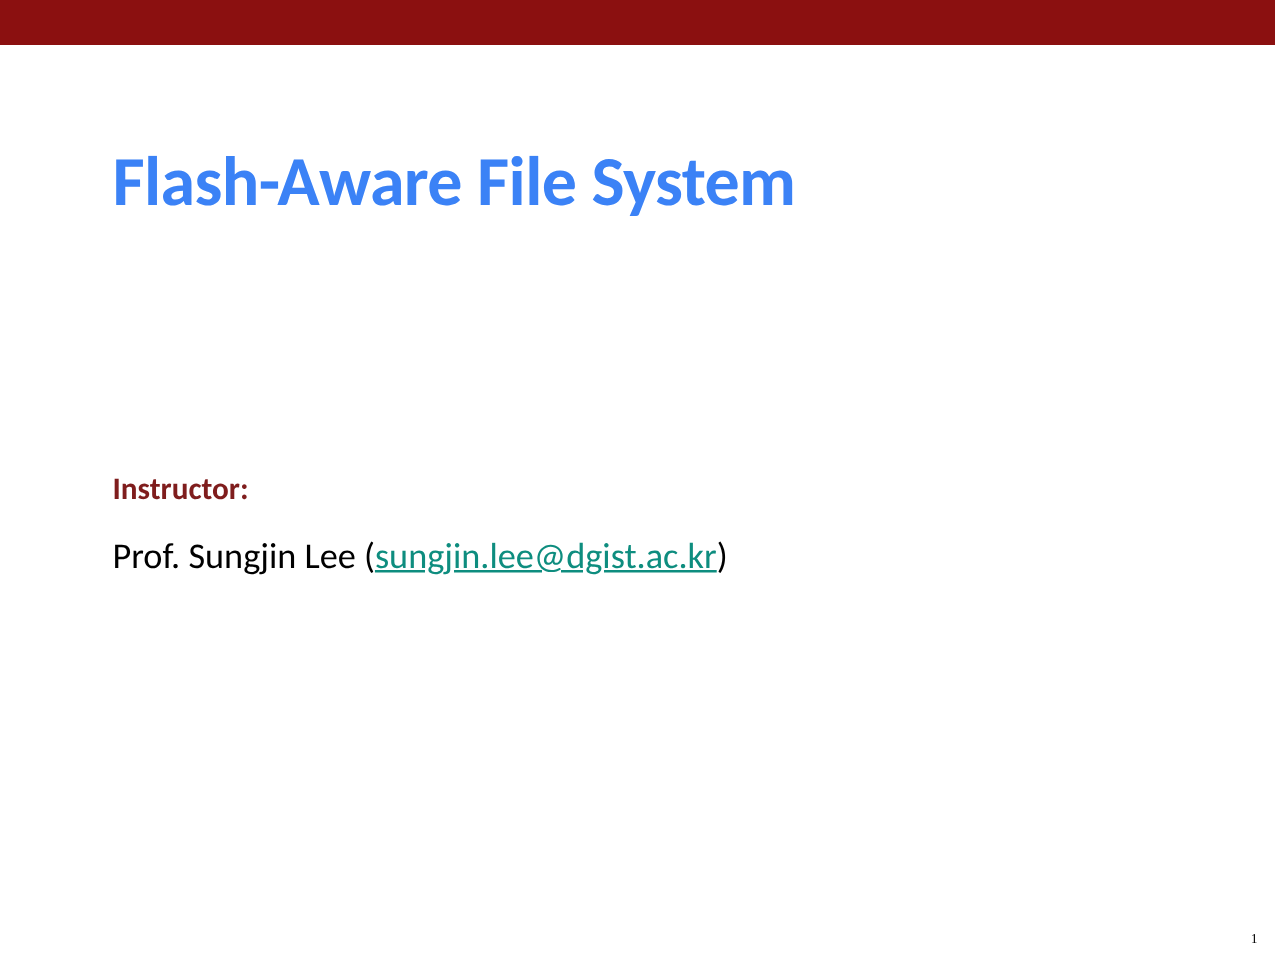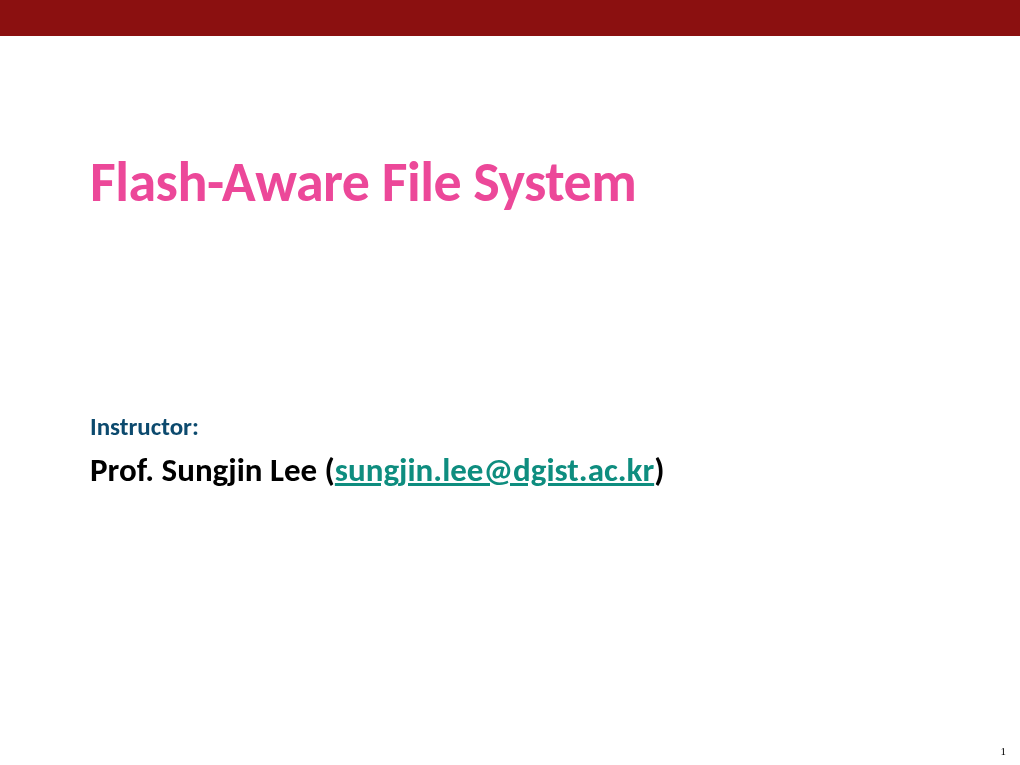--- a/index.html
+++ b/index.html
@@ -18,43 +18,43 @@
       width: 100%;
       height: 36px;
       background: #8b1010;
     }
     .content {
       padding: 0 90px;
     }
     .title {
       font-size: 56px;
       font-weight: bold;
-      color: #ec4899;
-      margin-top: 112px;
+      color: #3b82f6;
+      margin-top: 76px;
       letter-spacing: -0.5px;
     }
     .subtitle {
       font-size: 35px;
       font-weight: normal;
       color: #000000;
       margin-top: 72px;
     }
     .instructor-block {
       margin-top: 195px;
     }
     .instructor-label {
       font-size: 25px;
       font-weight: bold;
-      color: #0c4a6e;
+      color: #7f1d1d;
     }
     .instructor-line {
-      font-size: 33px;
-      font-weight: bold;
+      font-size: 29px;
+      font-weight: normal;
       color: #000000;
-      margin-top: 8px;
+      margin-top: 20px;
     }
     .email-link {
       color: #0e8d7f;
       text-decoration: underline;
     }
     .page-number {
       position: absolute;
       bottom: 8px;
       right: 14px;
       font-size: 11px;

